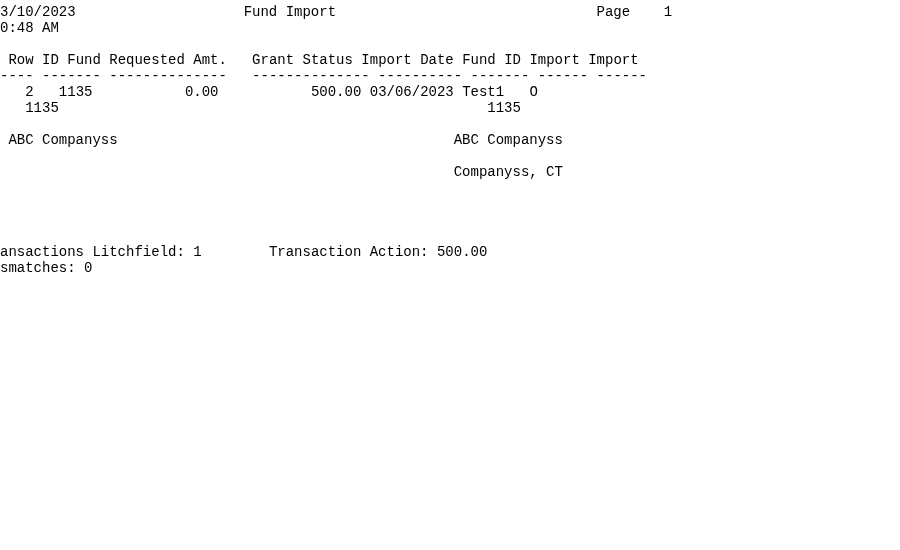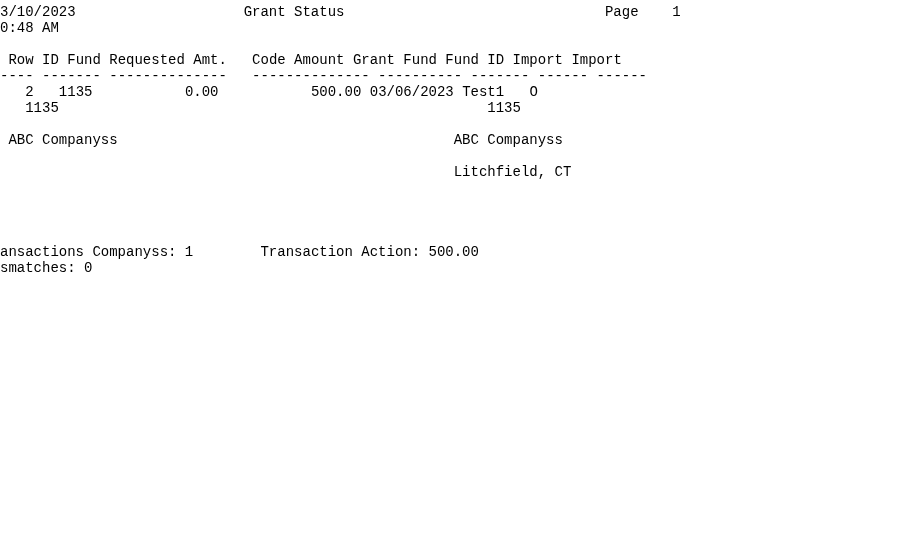--- a/index.html
+++ b/index.html
@@ -16,30 +16,30 @@
   }
   .report {
     position: relative;
     white-space: pre;
     padding-top: 4px;
   }
 </style>
 </head>
 <body>
 
-<div class="report"><span>3/10/2023</span>                    <span>Grant Status</span>                               <span>Page</span>    <span>1</span>
+<div class="report"><span>3/10/2023</span>                    <span>Fund Import</span>                               <span>Page</span>    <span>1</span>
 <span>0:48 AM</span>
 
- <span>Row</span> <span>ID Fund</span> <span>Requested Amt.</span>   <span>Code Amount</span> <span>Grant Fund</span> <span>Fund ID</span> <span>Import</span> <span>Import</span>
+ <span>Row</span> <span>ID Fund</span> <span>Requested Amt.</span>   <span>Grant Status</span> <span>Import Date</span> <span>Fund ID</span> <span>Import</span> <span>Import</span>
 <span>----</span> <span>-------</span> <span>--------------</span>   <span>--------------</span> <span>----------</span> <span>-------</span> <span>------</span> <span>------</span>
    <span>2</span>   <span>1135</span>           <span>0.00</span>           <span>500.00</span> <span>03/06/2023</span> <span>Test1</span>   <span>O</span>
    <span>1135</span>                                                   <span>1135</span>
 
  <span>ABC Companyss</span>                                        <span>ABC Companyss</span>
 
-                                                      <span>Litchfield, CT</span>
+                                                      <span>Companyss, CT</span>
 
 
 
 
-<span>ansactions Companyss:</span> <span>1</span>        <span>Transaction Action:</span> <span>500.00</span>
+<span>ansactions Litchfield:</span> <span>1</span>        <span>Transaction Action:</span> <span>500.00</span>
 <span>smatches:</span> <span>0</span>
 </div>
 
 </body></html>

